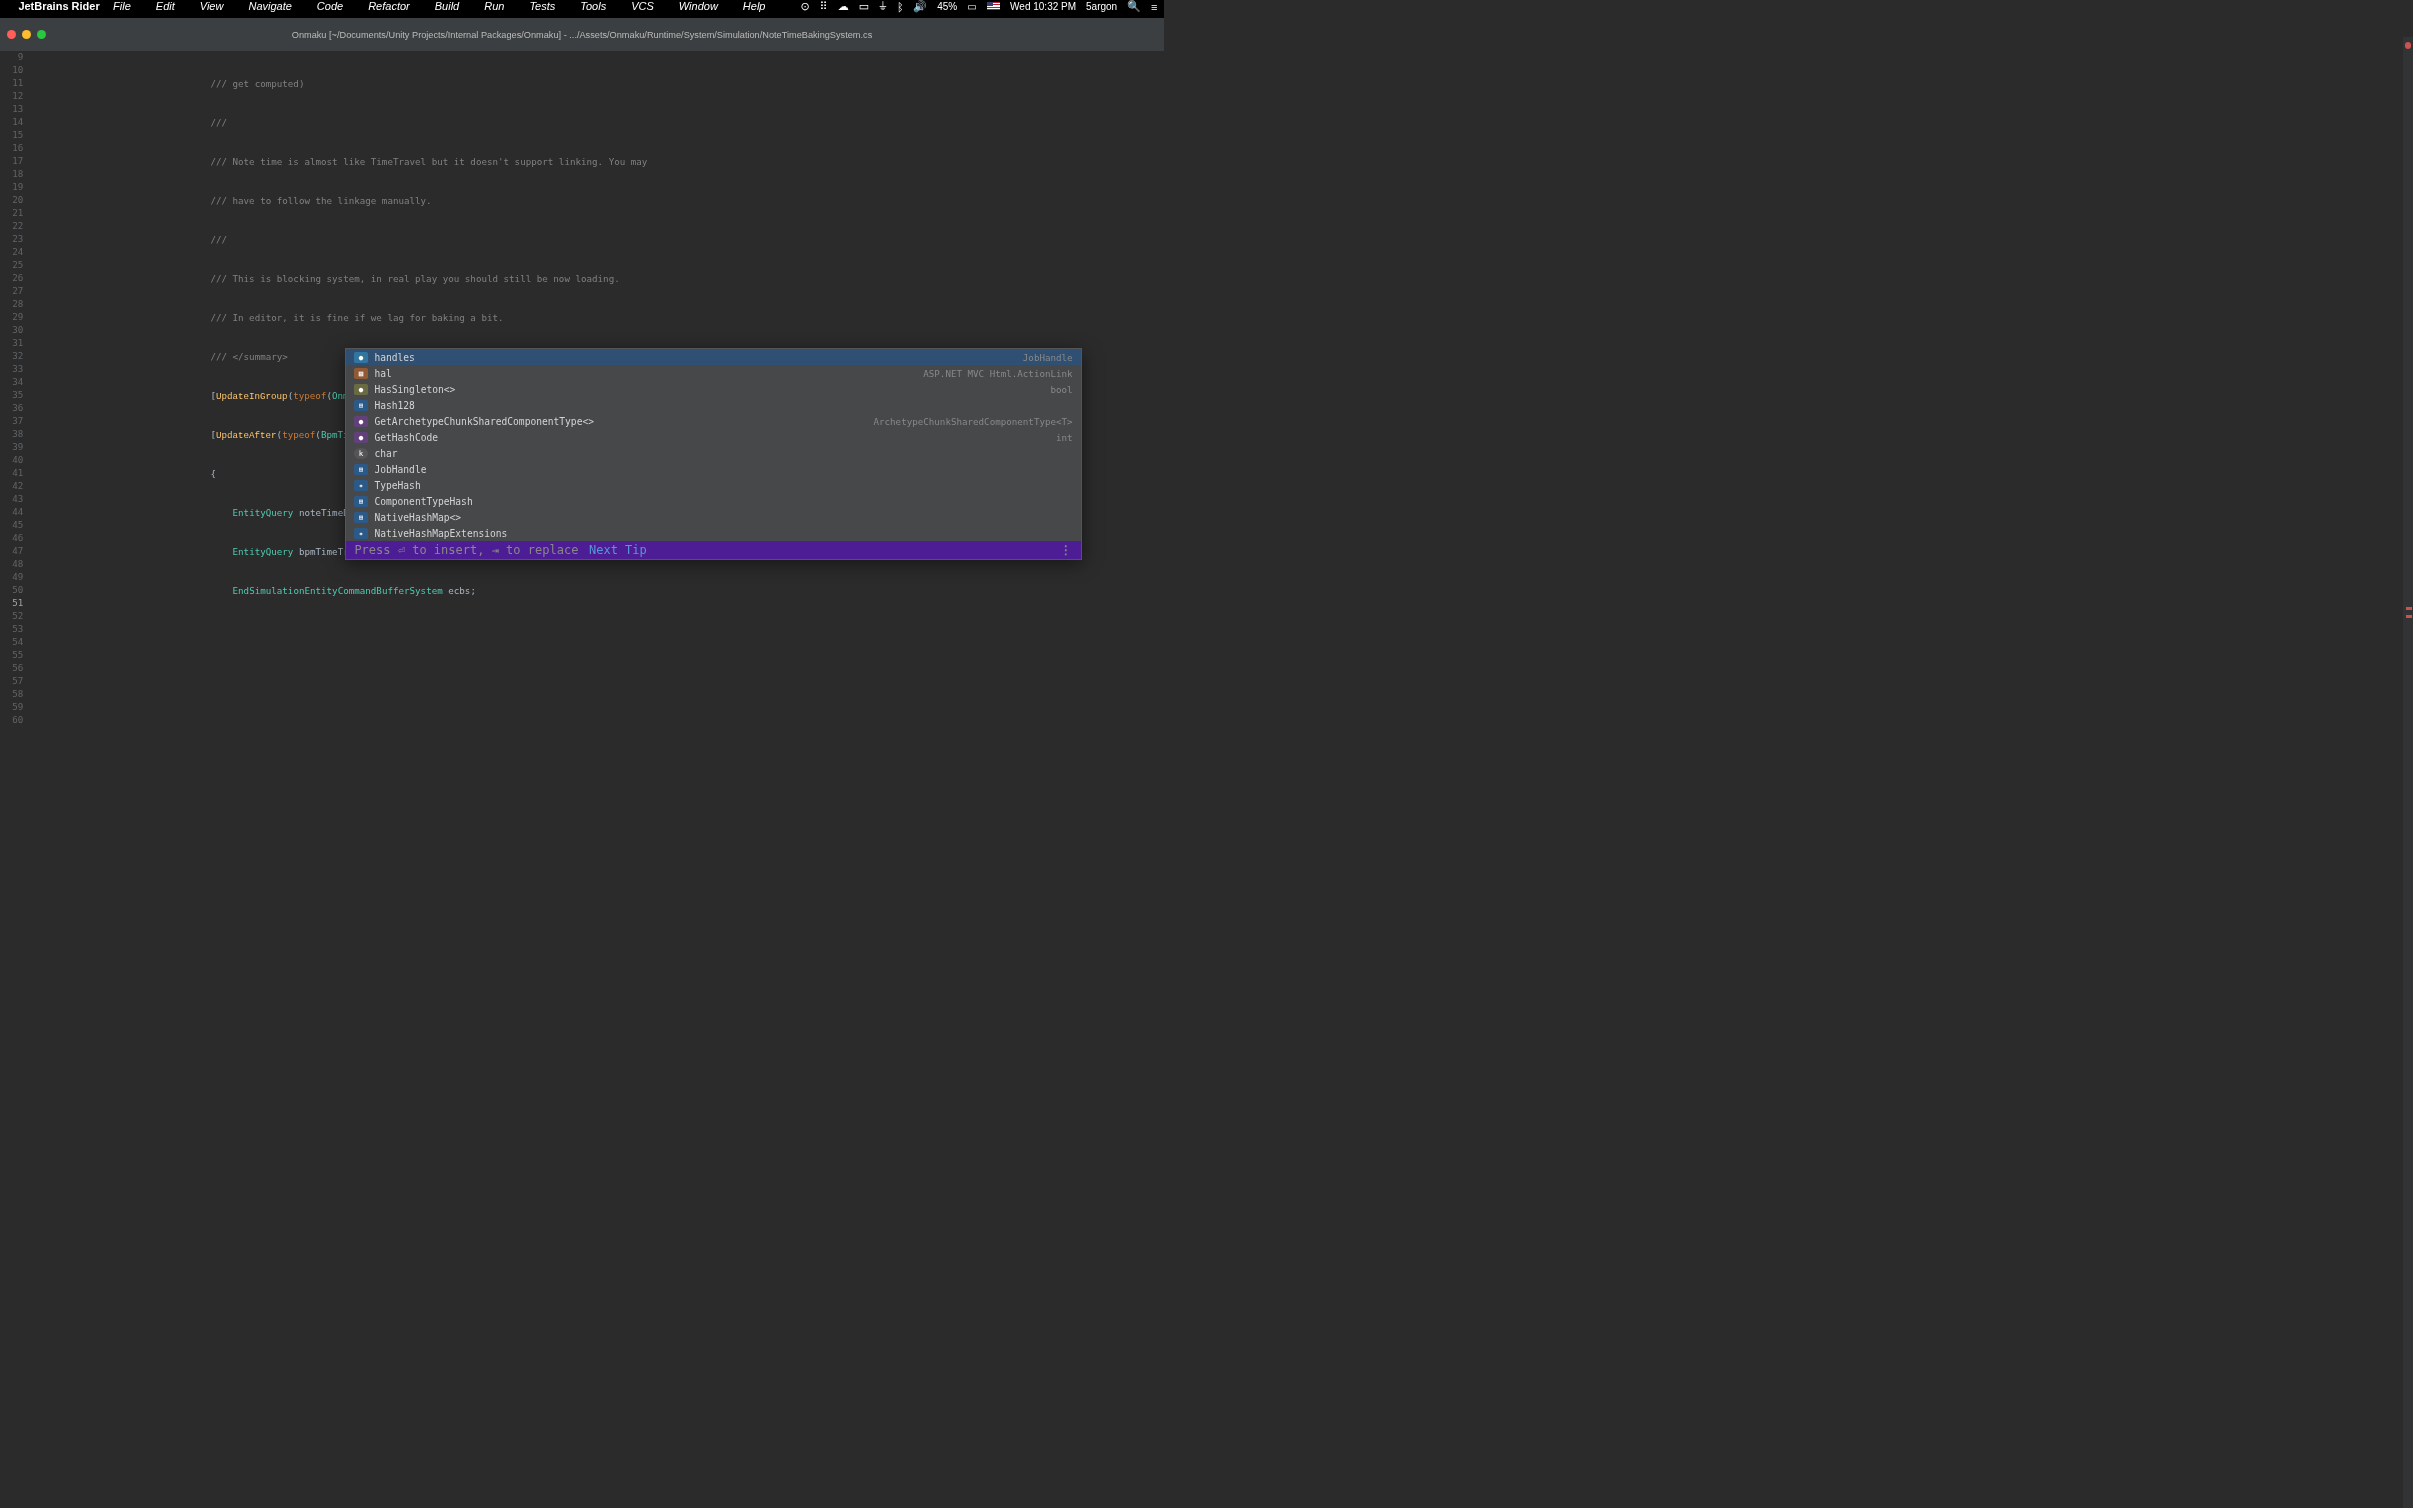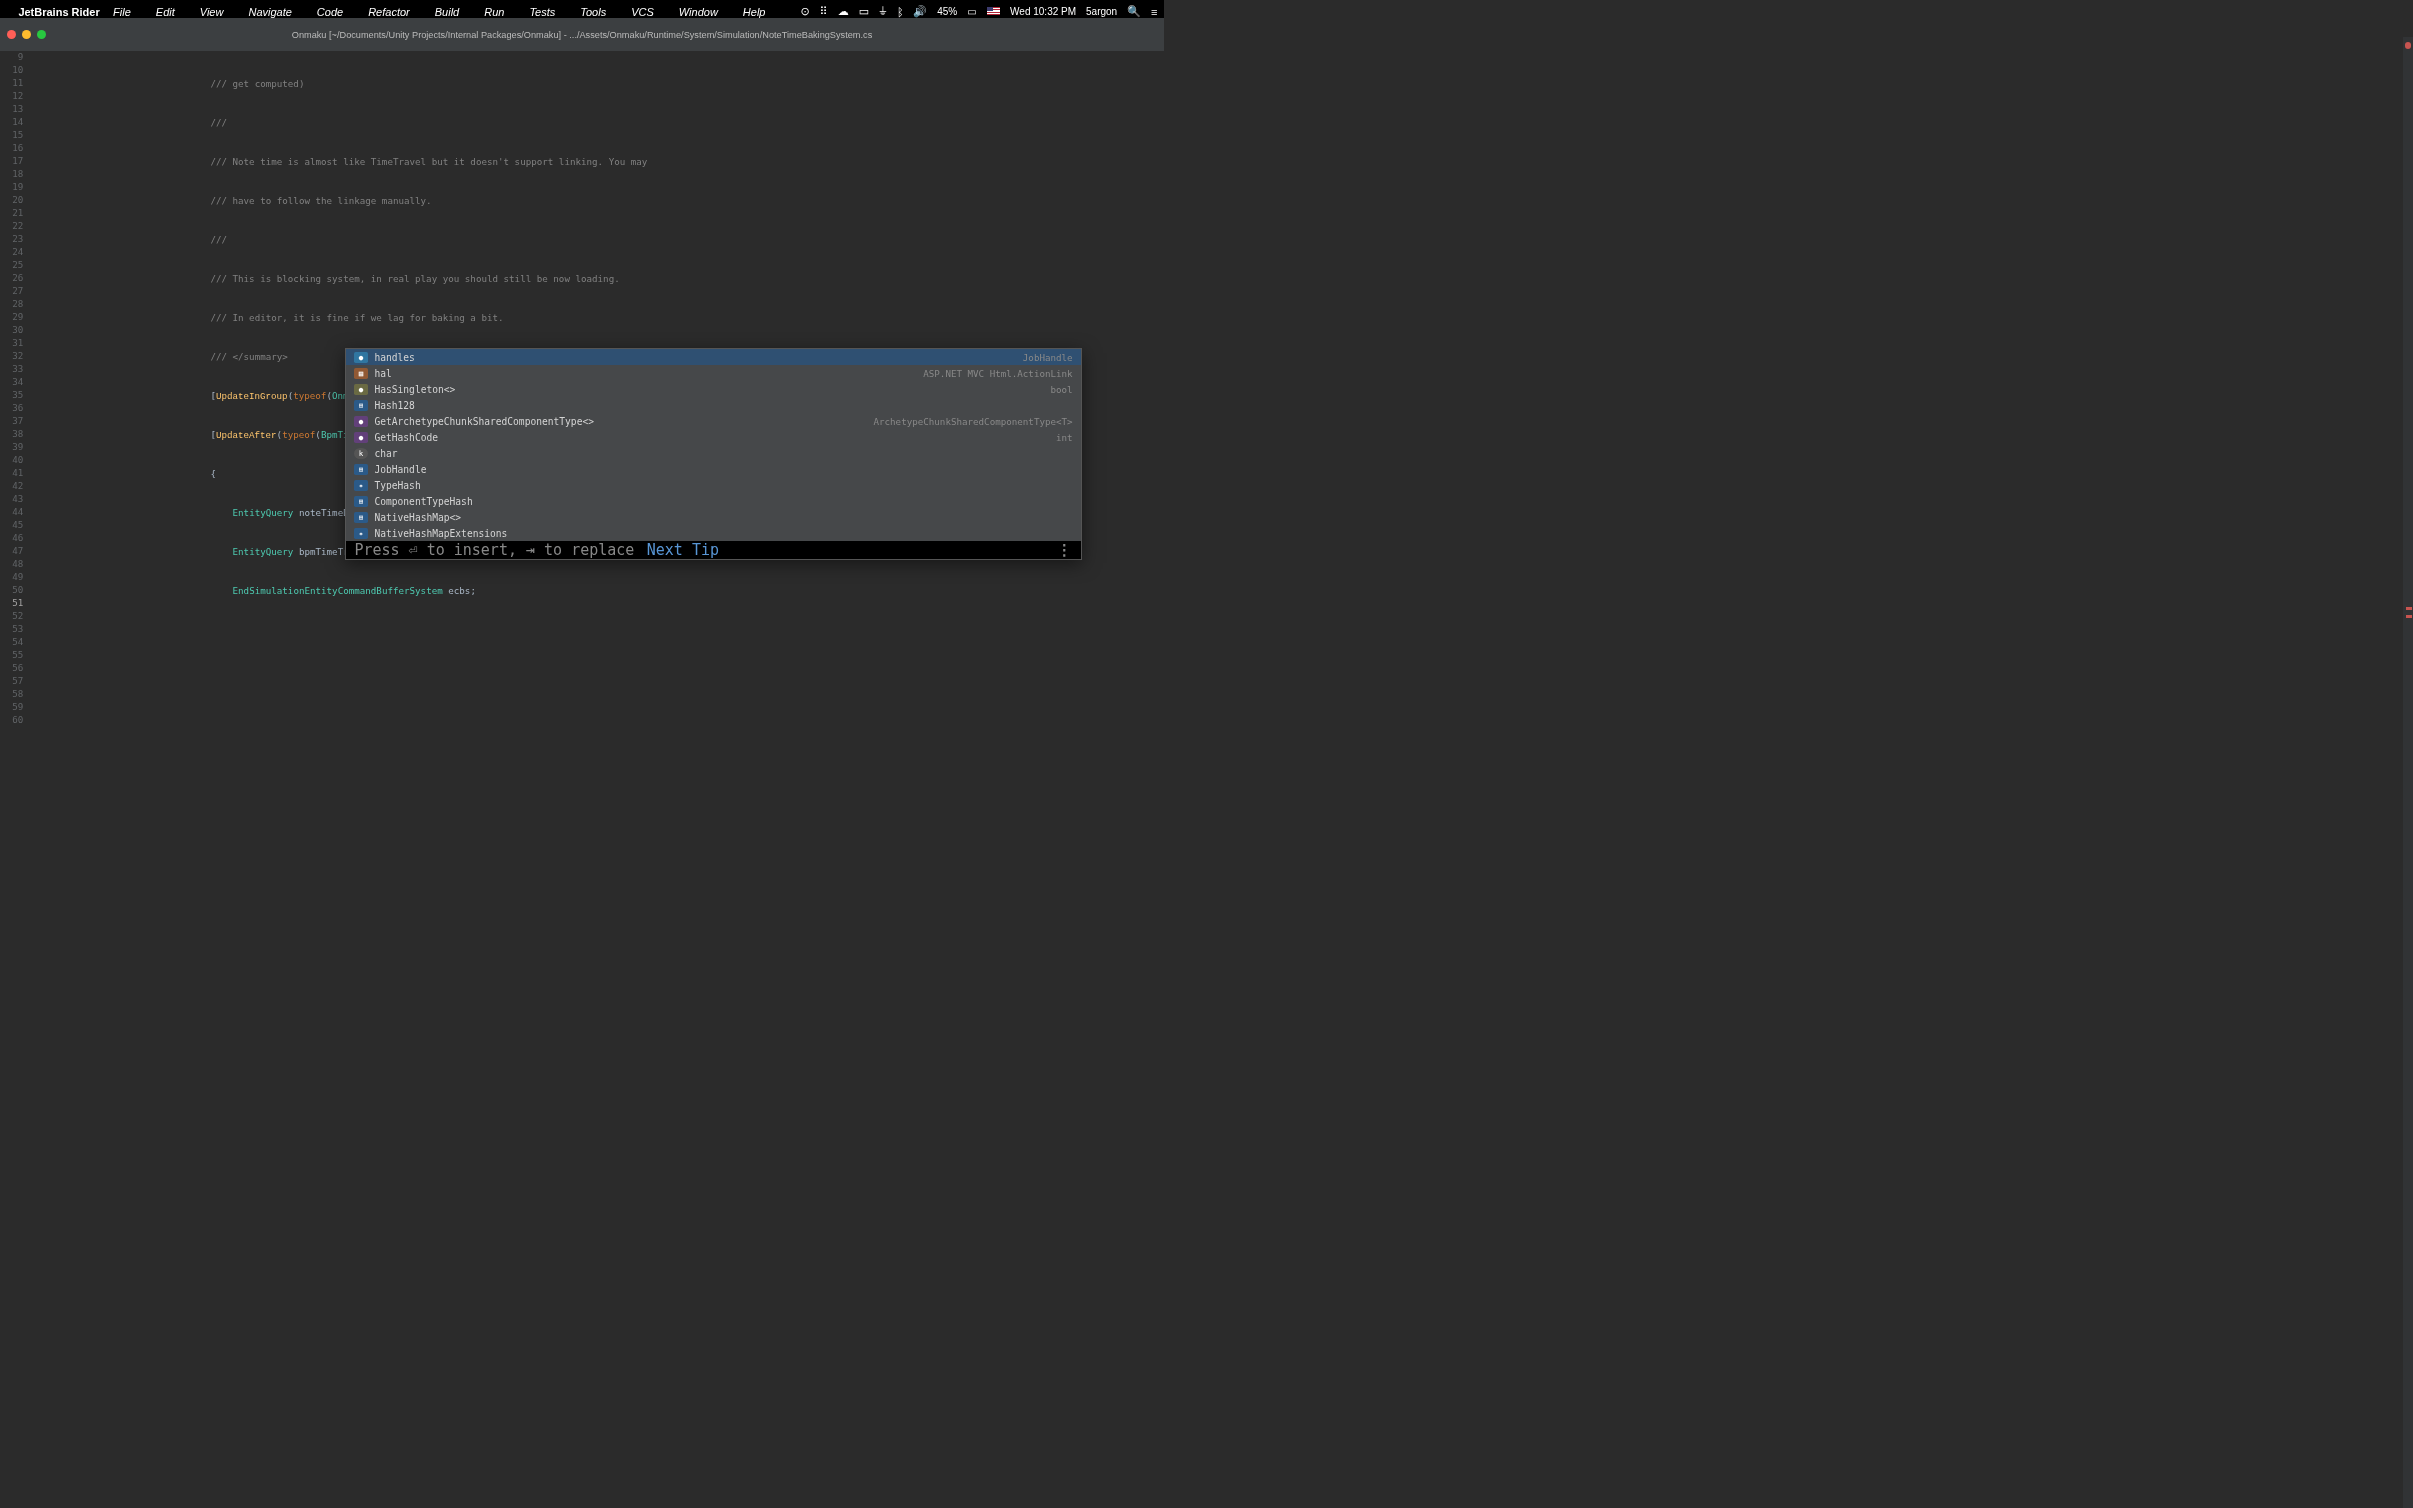--- a/index.html
+++ b/index.html
@@ -9,21 +9,21 @@
   color: #a9b7c6;
   width: 1164px;
   height: 727px;
   overflow: hidden;
   font-size: 11px;
 }
 .menubar {
   background: #000;
   height: 18.4px;
   display: flex;
-  align-items: flex-end;
+  align-items: flex-start;
   padding: 0 6.7px;
   color: #fff;
   font-size: 11px;
 }
 .apple-logo { font-size: 11.7px; margin-right: 11.7px; }
 .app-name { font-weight: 600; margin-right: 13.4px; }
 .menu-items { display: flex; gap: 25px; font-style: italic; }
 .menu-items span { cursor: default; }
 .menubar-right { margin-left: auto; display: flex; align-items: center; gap: 10px; font-size: 10px; }
 .menubar-icon { font-size: 11px; }
@@ -90,26 +90,26 @@
   display: flex;
   align-items: center;
   padding: 1.7px 8.4px;
   height: 16px;
 }
 .ac-row.selected { background: #2f5072; }
 .ac-icon { width: 13.4px; height: 11.7px; display: inline-flex; align-items: center; justify-content: center; margin-right: 6.7px; font-size: 7.5px; }
 .ac-label { color: #d4d4d4; }
 .ac-right { margin-left: auto; color: #888; font-size: 9.2px; }
 .ac-hint {
-  background: #000000;
+  background: #4c1d95;
   padding: 2.5px 8.4px;
   color: #888;
   display: flex;
   align-items: center;
-  font-size: 15px;
+  font-size: 12px;
 }
 .ac-hint-link { color: #5896d6; margin-left: 3.4px; }
 .ac-hint-dots { margin-left: auto; font-weight: bold; letter-spacing: 0.8px; }
 .icon-var { background:#3076a1; color:#fff; border-radius:1.7px; }
 .icon-struct { background:#2b5a88; color:#fff; border-radius:1.7px; }
 .icon-method { background:#62407a; color:#fff; border-radius:1.7px; }
 .icon-prop { background:#6a6a43; color:#fff; border-radius:1.7px; }
 .icon-kw { background:#555; color:#fff; border-radius:50%; }
 .icon-snip { background:#915934; color:#fff; border-radius:1.7px; }
 .error-strip {

